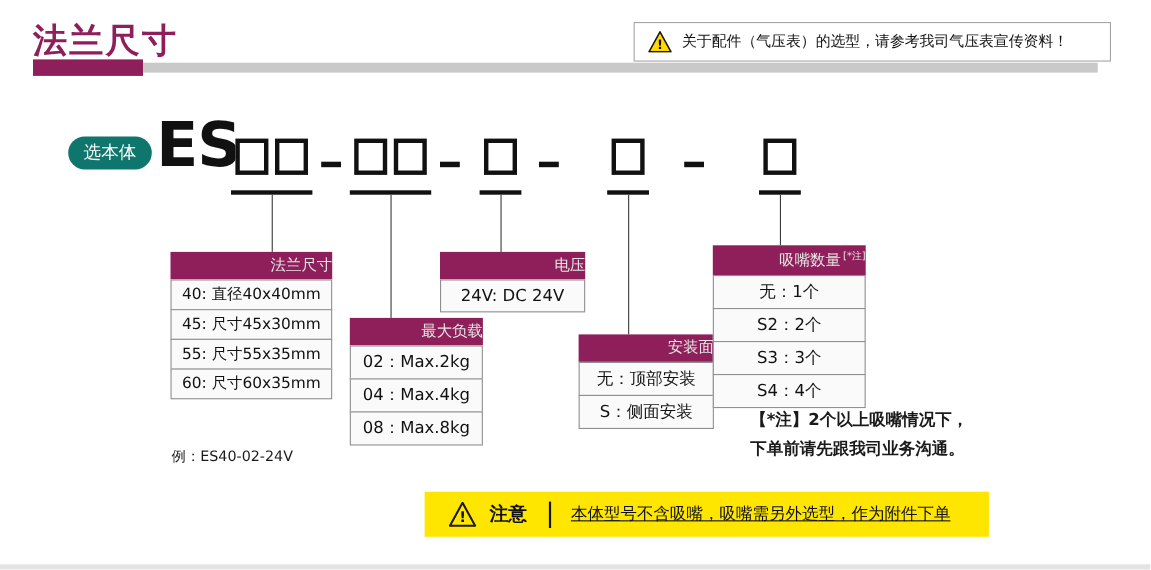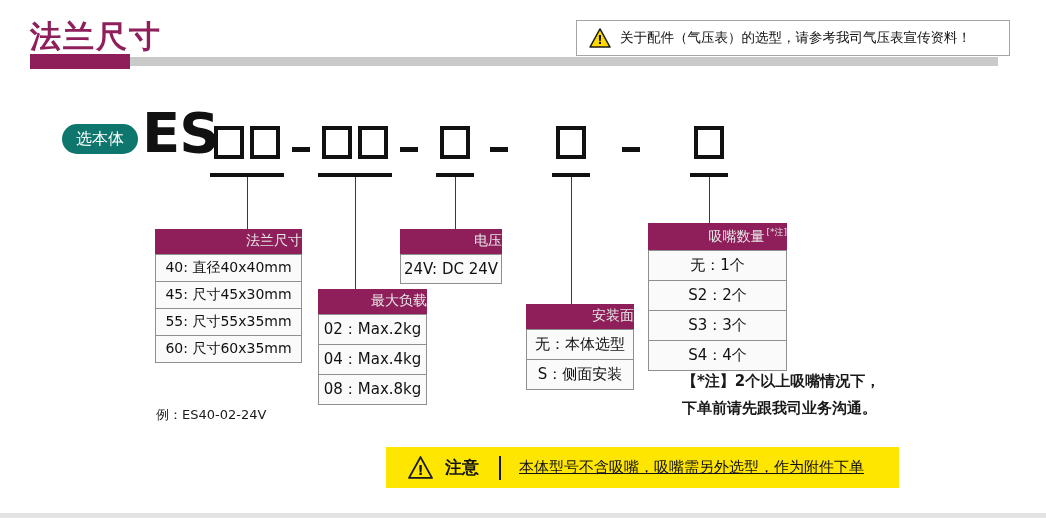--- a/index.html
+++ b/index.html
@@ -91,35 +91,35 @@
   <div class="vline" style="left:709px; top:177px; height:46px;"></div>
 
   <div class="tbl" style="left:155px; top:229px; width:147px;">
     <div class="tbl-header">法兰尺寸</div>
     <div class="tbl-row">40: 直径40x40mm</div>
     <div class="tbl-row">45: 尺寸45x30mm</div>
     <div class="tbl-row">55: 尺寸55x35mm</div>
     <div class="tbl-row">60: 尺寸60x35mm</div>
   </div>
 
-  <div class="tbl tbl-wide" style="left:318px; top:289px; width:109px;">
+  <div class="tbl tbl-wide" style="left:318px; top:289px; width:121px;">
     <div class="tbl-header">最大负载</div>
     <div class="tbl-row">02：Max.2kg</div>
     <div class="tbl-row">04：Max.4kg</div>
     <div class="tbl-row">08：Max.8kg</div>
   </div>
 
-  <div class="tbl tbl-wide" style="left:400px; top:229px; width:102px;border-radius:14px;">
+  <div class="tbl tbl-wide" style="left:400px; top:229px; width:132px;border-radius:14px;">
     <div class="tbl-header">电压</div>
     <div class="tbl-row">24V: DC 24V</div>
   </div>
 
-  <div class="tbl tbl-wide" style="left:526px; top:304px; width:108px;">
+  <div class="tbl tbl-wide" style="left:526px; top:304px; width:123px;">
     <div class="tbl-header">安装面</div>
-    <div class="tbl-row">无：本体选型</div>
+    <div class="tbl-row">无：顶部安装</div>
     <div class="tbl-row">S：侧面安装</div>
   </div>
 
   <div class="tbl tbl-wide" style="left:648px; top:223px; width:139px;">
     <div class="tbl-header"><span>吸嘴数量</span><span class="sup">[*注]</span></div>
     <div class="tbl-row">无：1个</div>
     <div class="tbl-row">S2：2个</div>
     <div class="tbl-row">S3：3个</div>
     <div class="tbl-row">S4：4个</div>
   </div>

